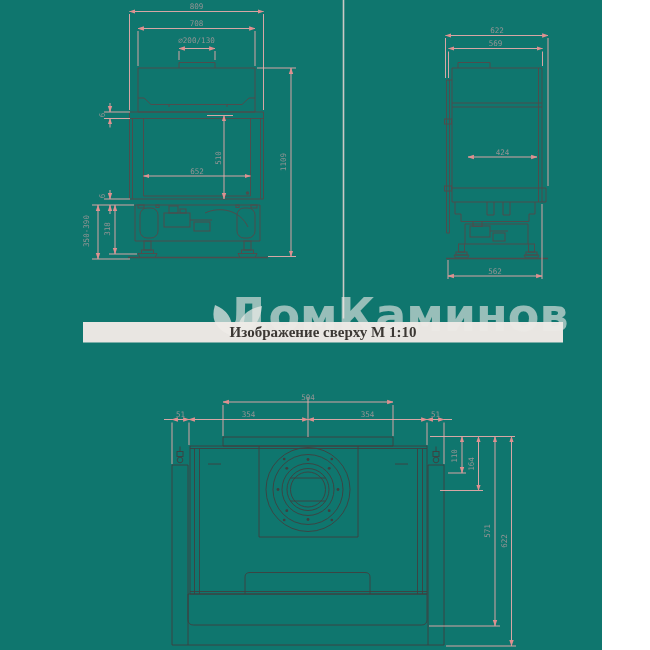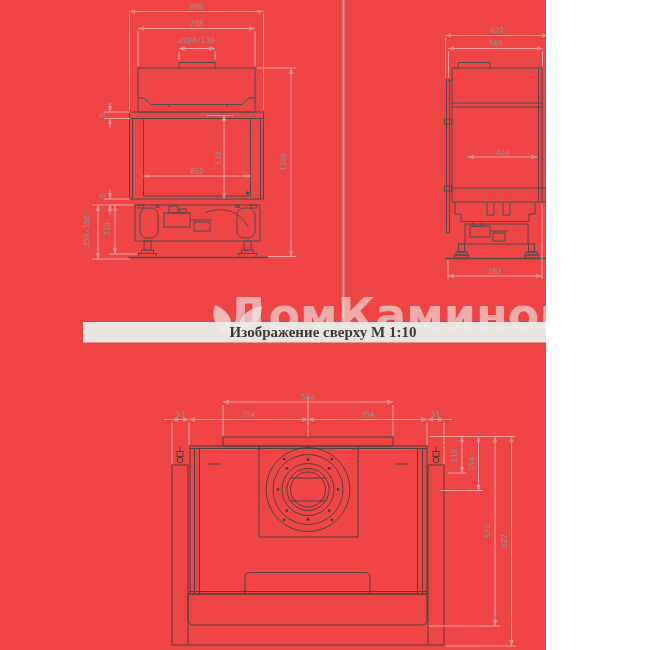--- a/index.html
+++ b/index.html
@@ -1,16 +1,16 @@
 <!DOCTYPE html>
 <html><head>
 <meta charset="utf-8">
 <style>
   html,body{margin:0;padding:0;background:#ffffff;}
-  #stage{position:relative;width:546px;height:650px;background:#ef4444;overflow:hidden;
+  #stage{position:relative;width:602px;height:650px;background:#0f766e;overflow:hidden;
          font-family:"DejaVu Sans","Liberation Sans",sans-serif;}
   svg{position:absolute;left:0;top:0;}
   
   .dr  {stroke:#4d4d4d;stroke-width:1;fill:none;}
   .dr2 {stroke:#3f3f3f;stroke-width:0.9;fill:none;}
   .fl  {fill:#4d4d4d;stroke:none;}
   .fl2 {fill:#3f3f3f;stroke:none;}
   
   .dl  {stroke:#eeacac;stroke-width:0.9;fill:none;}
   .dim {stroke:#eeacac;stroke-width:0.9;fill:none;

